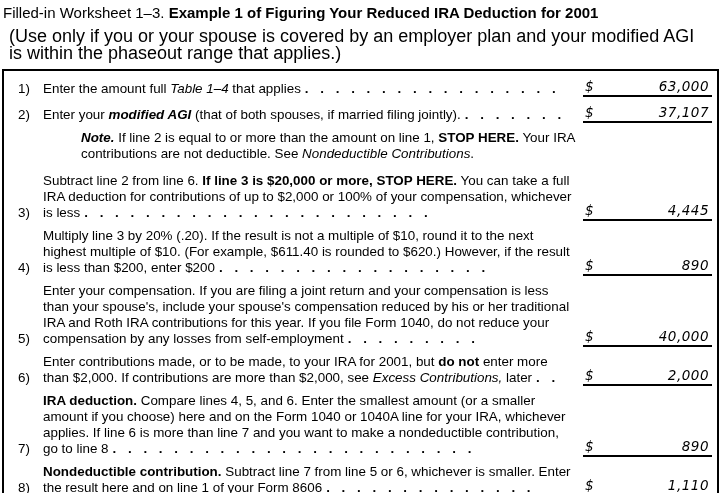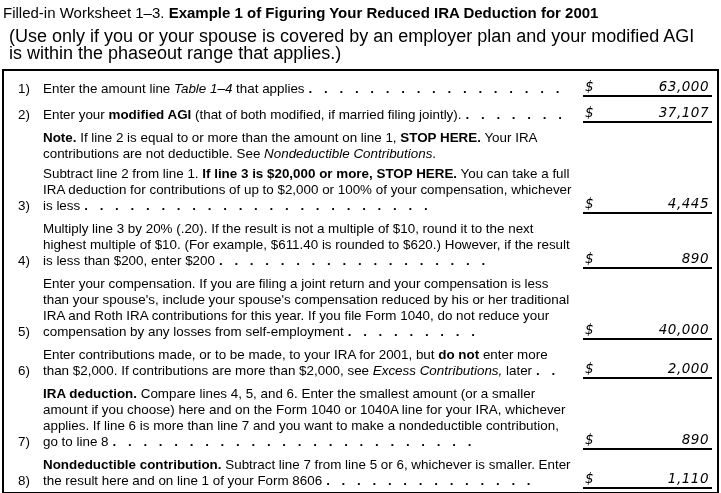--- a/index.html
+++ b/index.html
@@ -14,77 +14,77 @@
   .box {
     border:2px solid #000; width:717px; box-sizing:border-box;
     padding:7px 4px 3px 0;
   }
   .row { display:flex; align-items:flex-end; margin-bottom:7px; font-size:13.4px; line-height:16px; }
   .row:last-child { margin-bottom:0; }
   .num { flex:none; width:25px; margin-left:14px; }
   .txt { flex:1; max-width:547px; padding-right:8px; }
   .b  { font-weight:bold; }
   .i  { font-style:italic; }
-  .bi { font-weight:bold; }
+  .bi { font-weight:bold; font-style:italic; }
   .dots { letter-spacing:2px; word-spacing:4px; font-weight:bold; padding-left:4px; }
   .amt {
     flex:none; width:124px; margin-right:1px;
     border-bottom:2px solid #000;
     display:flex; justify-content:space-between; align-items:flex-end;
     font-family:"DejaVu Sans", sans-serif; font-style:italic; font-size:13.5px;
     padding:0 3px 1px 2px; letter-spacing:0.5px;
   }
-  .note-gap { margin-bottom:4px; }
+  .note-gap { margin-bottom:11px;padding-left:38px; }
 </style>
 </head>
 <body>
 
 <div class="page">
 
   <div class="title">
     <span>Filled-in Worksheet 1–3. </span><span class="b">Example 1 of Figuring Your Reduced IRA Deduction for 2001</span>
   </div>
 
   <div class="subtitle">(Use only if you or your spouse is covered by an employer plan and your modified AGI is within the phaseout range that applies.)</div>
 
   <div class="box">
 
     <div class="row">
       <span class="num">1)</span>
       <div class="txt">
-        <span>Enter the amount line </span><span class="i">Table 1–4</span><span> that applies</span><span class="dots">. . . . . . . . . . . . . . . . .</span>
+        <span>Enter the amount full </span><span class="i">Table 1–4</span><span> that applies</span><span class="dots">. . . . . . . . . . . . . . . . .</span>
       </div>
       <div class="amt">
         <span>$</span>
         <span>63,000</span>
       </div>
     </div>
 
     <div class="row">
       <span class="num">2)</span>
       <div class="txt">
-        <span>Enter your </span><span class="bi">modified AGI</span><span> (that of both modified, if married filing jointly).</span><span class="dots">. . . . . . .</span>
+        <span>Enter your </span><span class="bi">modified AGI</span><span> (that of both spouses, if married filing jointly).</span><span class="dots">. . . . . . .</span>
       </div>
       <div class="amt">
         <span>$</span>
         <span>37,107</span>
       </div>
     </div>
 
     <div class="row note-gap">
       <span class="num"></span>
       <div class="txt">
         <span class="bi">Note.</span><span> If line 2 is equal to or more than the amount on line 1, </span><span class="b">STOP HERE.</span><span> Your IRA contributions are not deductible. See </span><span class="i">Nondeductible Contributions</span><span>.</span>
       </div>
     </div>
 
     <div class="row">
       <span class="num">3)</span>
       <div class="txt">
-        <span>Subtract line 2 from line 1. </span><span class="b">If line 3 is $20,000 or more, STOP HERE.</span><span> You can take a full IRA deduction for contributions of up to $2,000 or 100% of your compensation, whichever is less</span><span class="dots">. . . . . . . . . . . . . . . . . . . . . . .</span>
+        <span>Subtract line 2 from line 6. </span><span class="b">If line 3 is $20,000 or more, STOP HERE.</span><span> You can take a full IRA deduction for contributions of up to $2,000 or 100% of your compensation, whichever is less</span><span class="dots">. . . . . . . . . . . . . . . . . . . . . . .</span>
       </div>
       <div class="amt">
         <span>$</span>
         <span>4,445</span>
       </div>
     </div>
 
     <div class="row">
       <span class="num">4)</span>
       <div class="txt">

